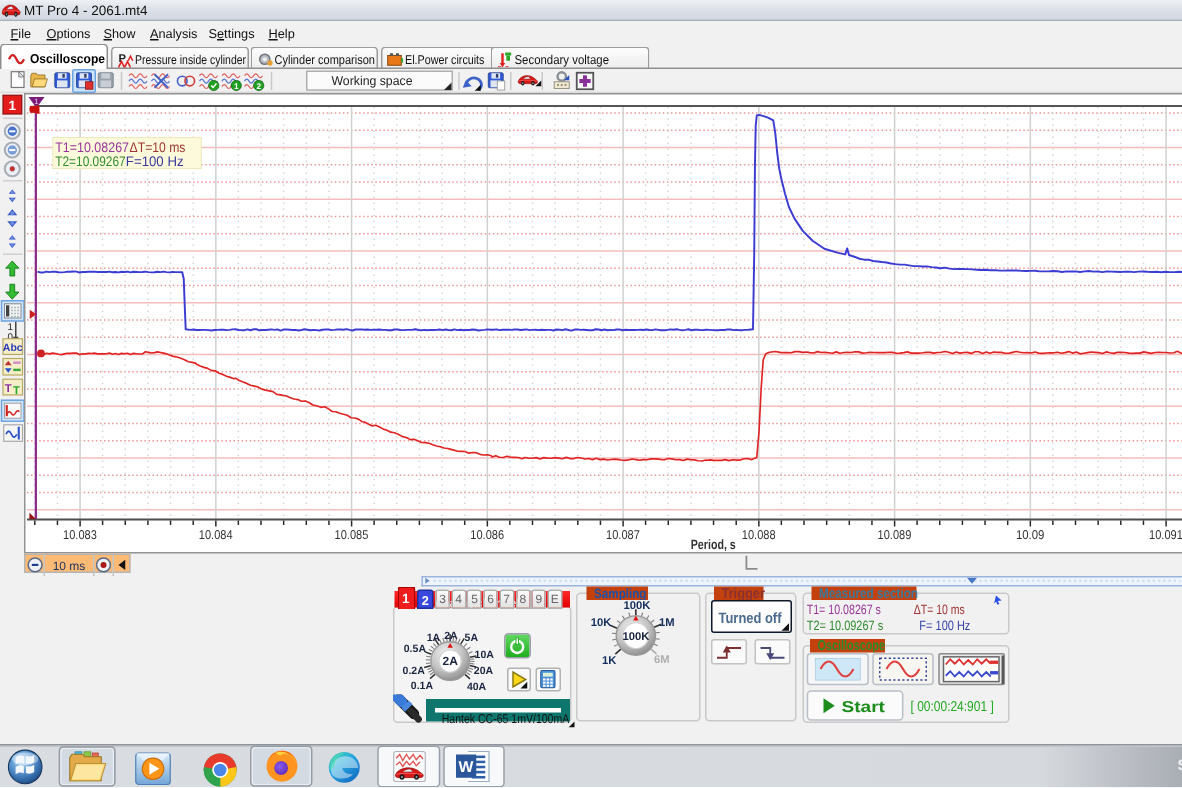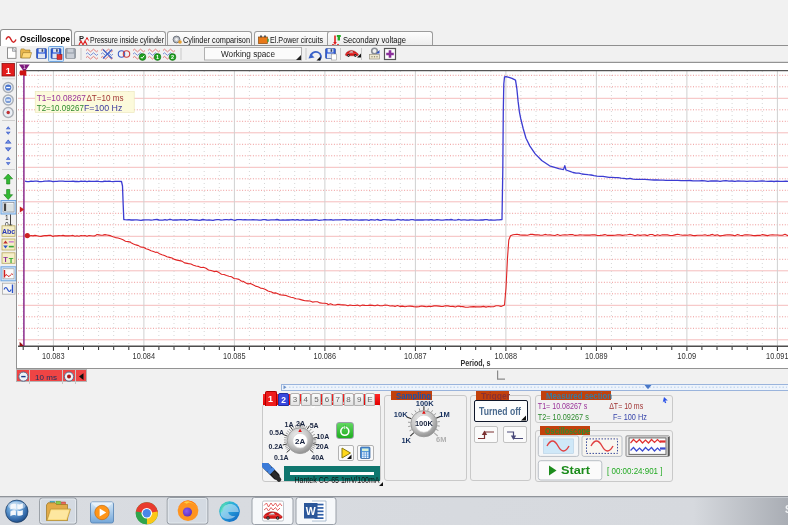--- a/index.html
+++ b/index.html
@@ -1,20 +1,42 @@
 <!DOCTYPE html>
 <html><head><meta charset="utf-8"><style>
 *{margin:0;padding:0;box-sizing:border-box}
 body{font-family:"Liberation Sans",sans-serif;background:#fff}
 #scr{position:relative;width:788px;height:525px;overflow:hidden;background:#f1f1f1;font-family:"Liberation Sans",sans-serif}
 .abs{position:absolute}
 .legend{position:absolute;font-weight:bold;font-size:9.5px;background:#c2410c;padding:0 3px;z-index:2;line-height:9px}
 .gbox{position:absolute;border:1px solid #c9c9c9;border-radius:3px}
 </style></head><body>
 <div id="scr">
+<div class="abs" style="left:0;top:0;width:788px;height:14px;background:linear-gradient(#eef1f5,#dce1e8 50%,#d2d8e1);border-bottom:1px solid #a8b0ba">
+<svg style="position:absolute;left:1px;top:2px" width="13" height="10" viewBox="0 0 13 10">
+        <g transform="translate(0,-1) scale(0.4062,0.6875)">
+          <path d="M1,10 C3,6 8,4 13,3.4 C19,3 24,5 27,7.5 L30,9.5 C31.4,10.6 30.6,13 28,13 L4,13 C1.8,13 0.6,11.8 1,10 Z" fill="#d81717" stroke="#7a0808" stroke-width="0.6"></path>
+          <path d="M9,7.5 C11,5.4 14,4.6 17,4.8 L19.5,7.2 Z" fill="#eef2f8" stroke="#555" stroke-width="0.4"></path>
+          <path d="M2,9.8 C6,8.4 24,8.6 29.4,10" fill="none" stroke="#ff7a7a" stroke-width="0.7"></path>
+          <circle cx="8" cy="12.4" r="2.6" fill="#1a1a1a"></circle>
+          <circle cx="8" cy="12.4" r="1.1" fill="#9aa0a8"></circle>
+          <circle cx="23.5" cy="12.4" r="2.6" fill="#1a1a1a"></circle>
+          <circle cx="23.5" cy="12.4" r="1.1" fill="#9aa0a8"></circle>
+        </g>
+      </svg>
+<span class="abs" style="left:16px;top:1.5px;font-size:9px;color:#111">MT Pro 4 - 2061.mt4</span>
+    </div>
+<div class="abs" style="left:0;top:14px;width:788px;height:15px;background:#f1f1f1;font-size:8.5px;color:#111">
+<span class="abs" style="left:7px;top:3px"><u>F</u>ile</span>
+<span class="abs" style="left:31px;top:3px"><u>O</u>ptions</span>
+<span class="abs" style="left:69px;top:3px"><u>S</u>how</span>
+<span class="abs" style="left:100px;top:3px"><u>A</u>nalysis</span>
+<span class="abs" style="left:139px;top:3px">S<u>e</u>ttings</span>
+<span class="abs" style="left:179px;top:3px"><u>H</u>elp</span>
+</div>
 <div class="abs" style="left:0;top:29px;width:788px;height:17px;background:#f1f1f1"></div>
 <div class="abs" style="left:0;top:45px;width:788px;height:1px;background:#8f8f8f;z-index:2"></div>
 <div style="position:absolute;left:0px;top:29px;width:72px;height:17px;background:#fff;border:1px solid #8f8f8f;border-bottom:none;border-radius:3px 3px 0 0;z-index:3;box-sizing:border-box">
       <svg style="position:absolute;left:4px;top:4px" width="13" height="9">
         <path d="M1,5.5 q2.5,-5.5 5,0 q2.5,5.5 5,0" fill="none" stroke="#d02020" stroke-width="1.5"></path>
       </svg>
       <svg style="position:absolute;left:0;top:0" width="72" height="16">
         <text x="19" y="12" font-size="8.5" font-weight="bold" fill="#000" textLength="50" lengthAdjust="spacingAndGlyphs">Oscilloscope</text>
       </svg>
     </div>
@@ -386,21 +408,21 @@
 <text x="24.3" y="69.3" font-size="5" fill="#e8d8e8" text-anchor="middle">1</text>
 <path d="M26.3,70.3 L20,70.6 Q19,72.8 20,75.2 L24,75.3 L24,75.8 L26.3,75.8 Z" fill="#cc1111"></path>
 <polygon points="19.8,206.5 24.3,209.5 19.8,212.6" fill="#cc2222"></polygon>
 <circle cx="27.3" cy="235.6" r="2.6" fill="#cc2222"></circle>
 <path d="M19.6,341.8 L19.6,346 L24,346 Z" fill="#991111"></path>
 <rect x="35.2" y="91.6" width="99" height="20.8" fill="#fcfadb" stroke="#e9e5b4" stroke-width="0.6"></rect>
 <text x="36.8" y="101.2" font-size="9.3"><tspan fill="#993399" textLength="49.2" lengthAdjust="spacingAndGlyphs">T1=10.08267</tspan><tspan x="86.4" fill="#a03434" textLength="37.2" lengthAdjust="spacingAndGlyphs">ΔT=10 ms</tspan></text>
 <text x="36.8" y="110.6" font-size="9.3"><tspan fill="#2e8b2e" textLength="47.0" lengthAdjust="spacingAndGlyphs">T2=10.09267</tspan><tspan x="83.9" fill="#3a3a9e" textLength="38.5" lengthAdjust="spacingAndGlyphs">F=100 Hz</tspan></text>
 <polyline points="497.6,370.5 497.6,379.2 505,379.2" fill="none" stroke="#8a8a8a" stroke-width="1.2"></polyline>
 </svg>
-<div class="abs" style="left:16px;top:369px;width:71px;height:13px;border:1px solid #b5b5b5;background:#ef4444">
+<div class="abs" style="left:16px;top:369px;width:71px;height:13px;border:1px solid #b5b5b5;background:#fdba74">
 <svg style="position:absolute;left:0;top:0" width="70" height="13.5">
 <line x1="12.5" y1="0" x2="12.5" y2="14" stroke="#c5c5c5"></line>
         <line x1="45.5" y1="0" x2="45.5" y2="14" stroke="#c5c5c5"></line>
         <line x1="58.5" y1="0" x2="58.5" y2="14" stroke="#c5c5c5"></line>
 <circle cx="6.4" cy="6.6" r="4.6" fill="#eef2f6" stroke="#5a6a8a" stroke-width="1"></circle>
         <rect x="4.2" y="5.9" width="4.4" height="1.4" fill="#1a3a8a"></rect>
 <text x="29" y="10" font-size="8" fill="#16305e" text-anchor="middle">10 ms</text>
 <circle cx="52" cy="6.6" r="4.6" fill="#eef2f6" stroke="#5a6a8a" stroke-width="1"></circle>
         <circle cx="52" cy="6.6" r="2" fill="#aa1818"></circle>
 <polygon points="62,6.6 66.5,3.2 66.5,10" fill="#111"></polygon>

